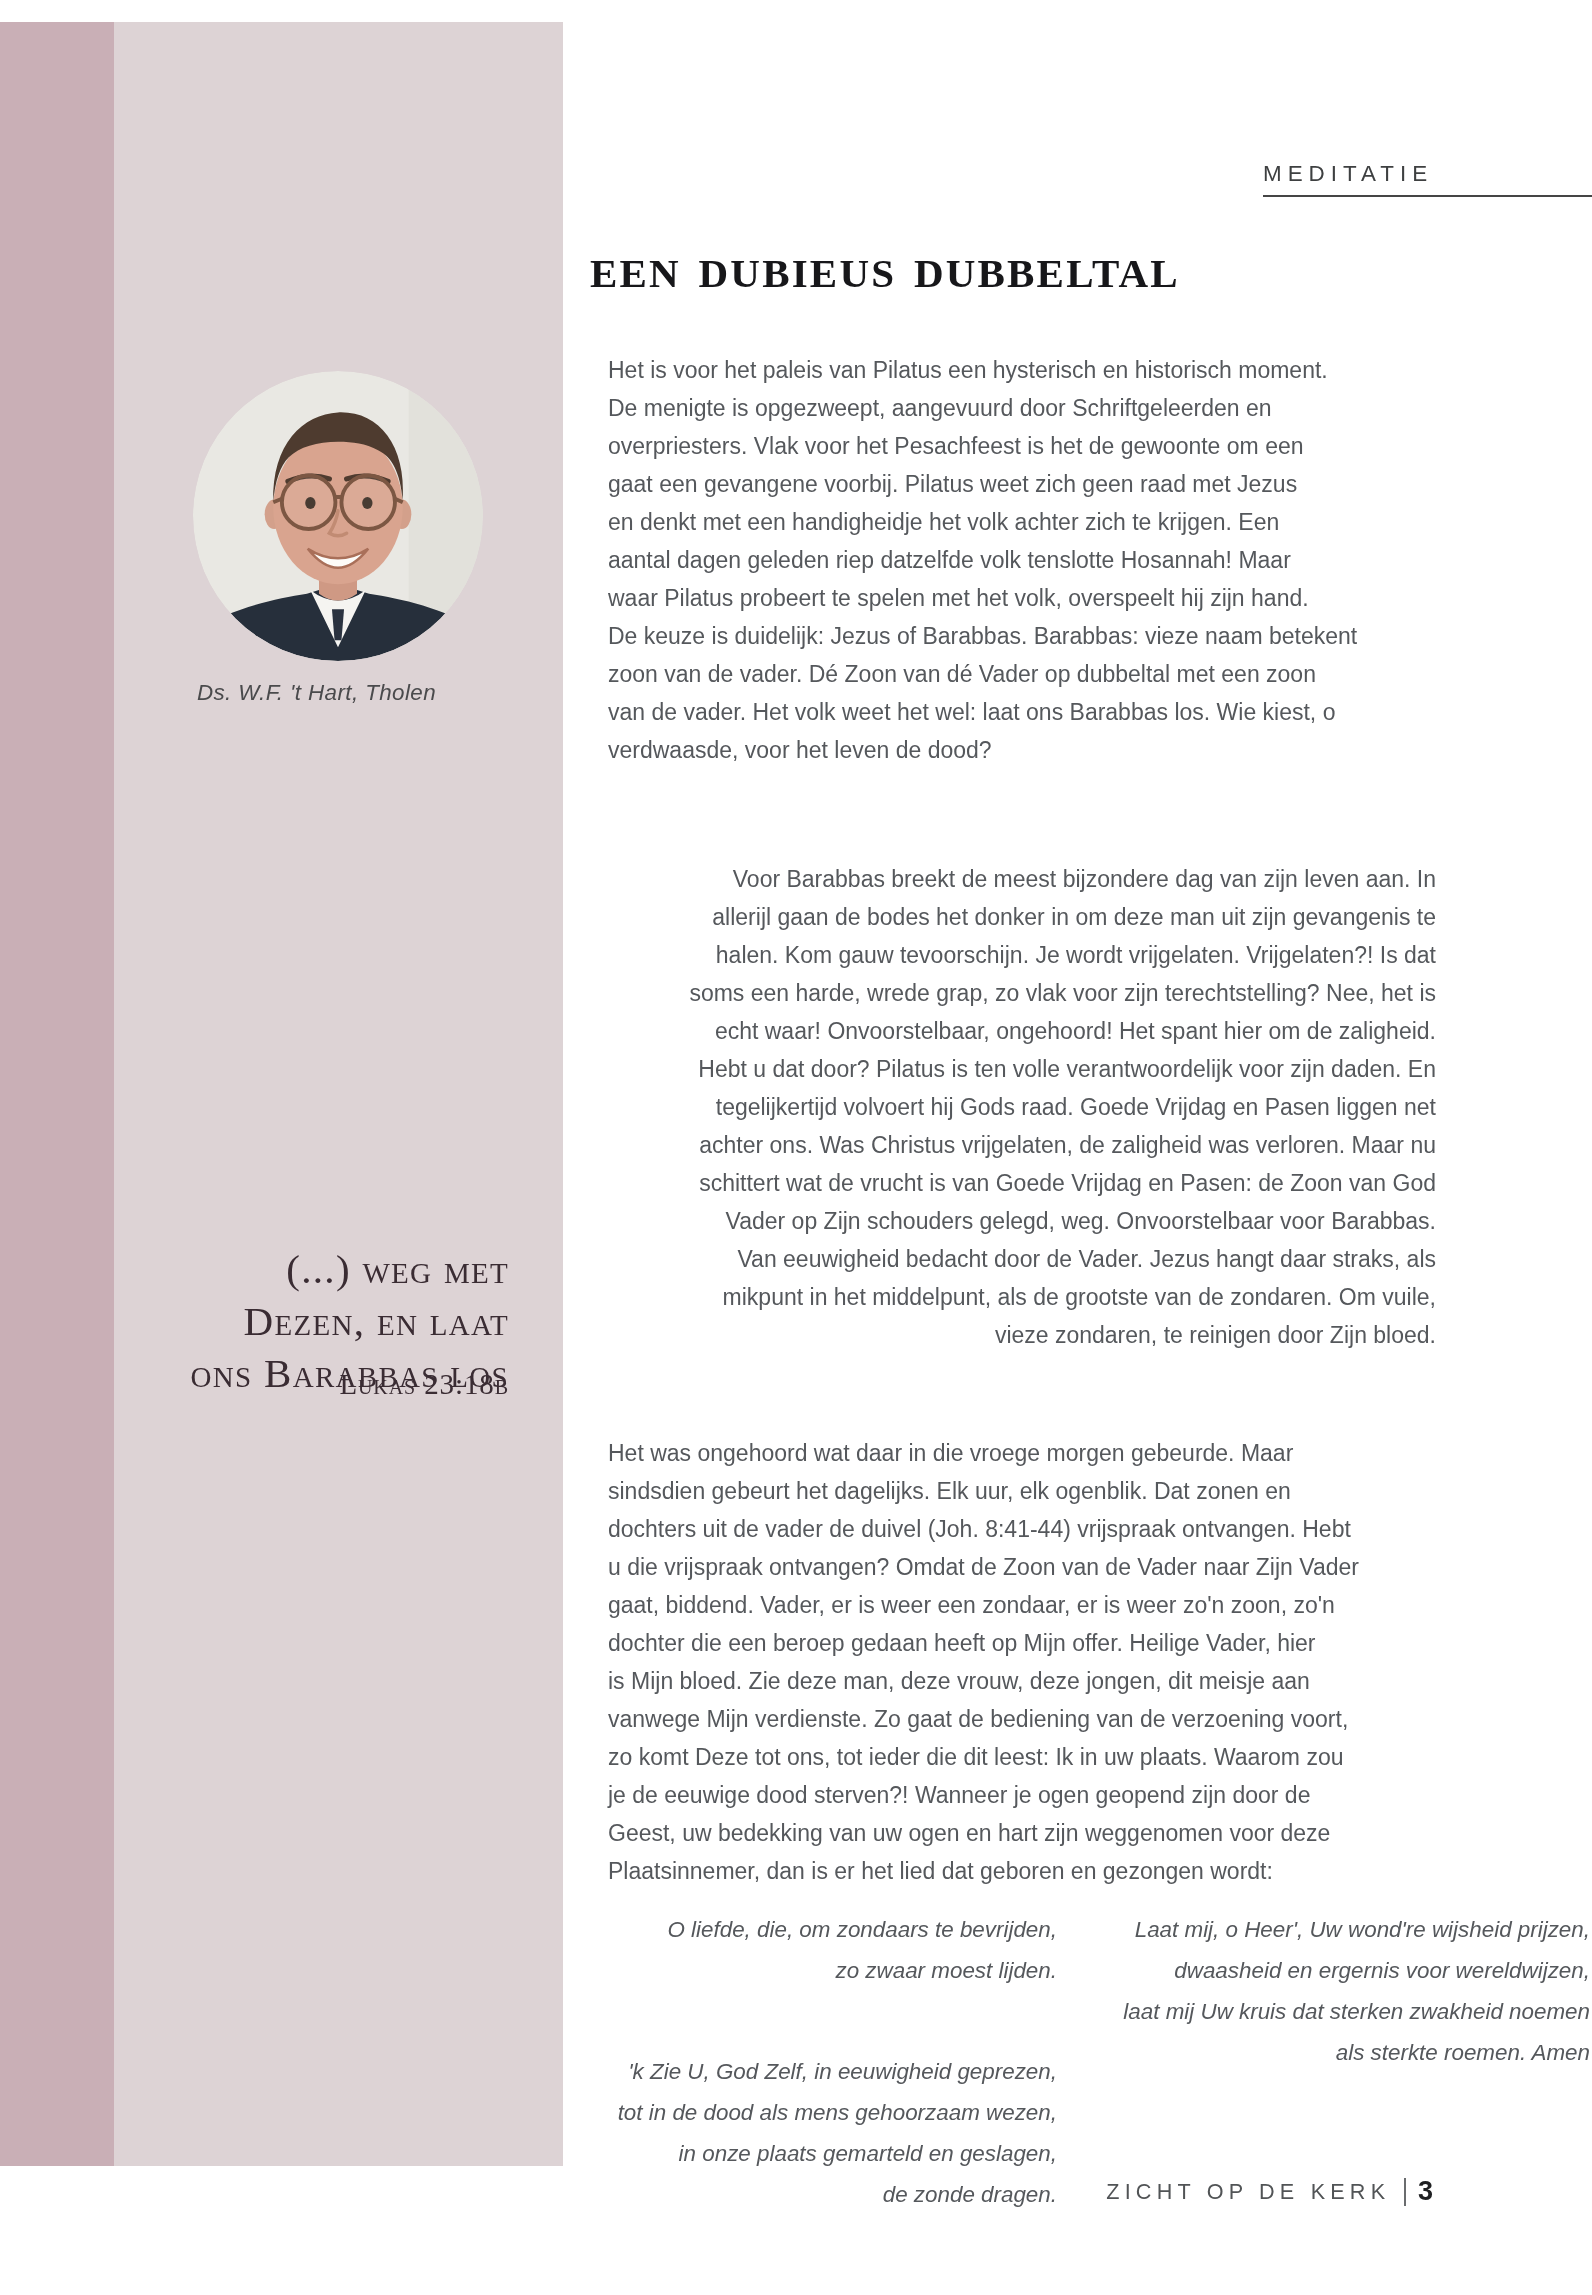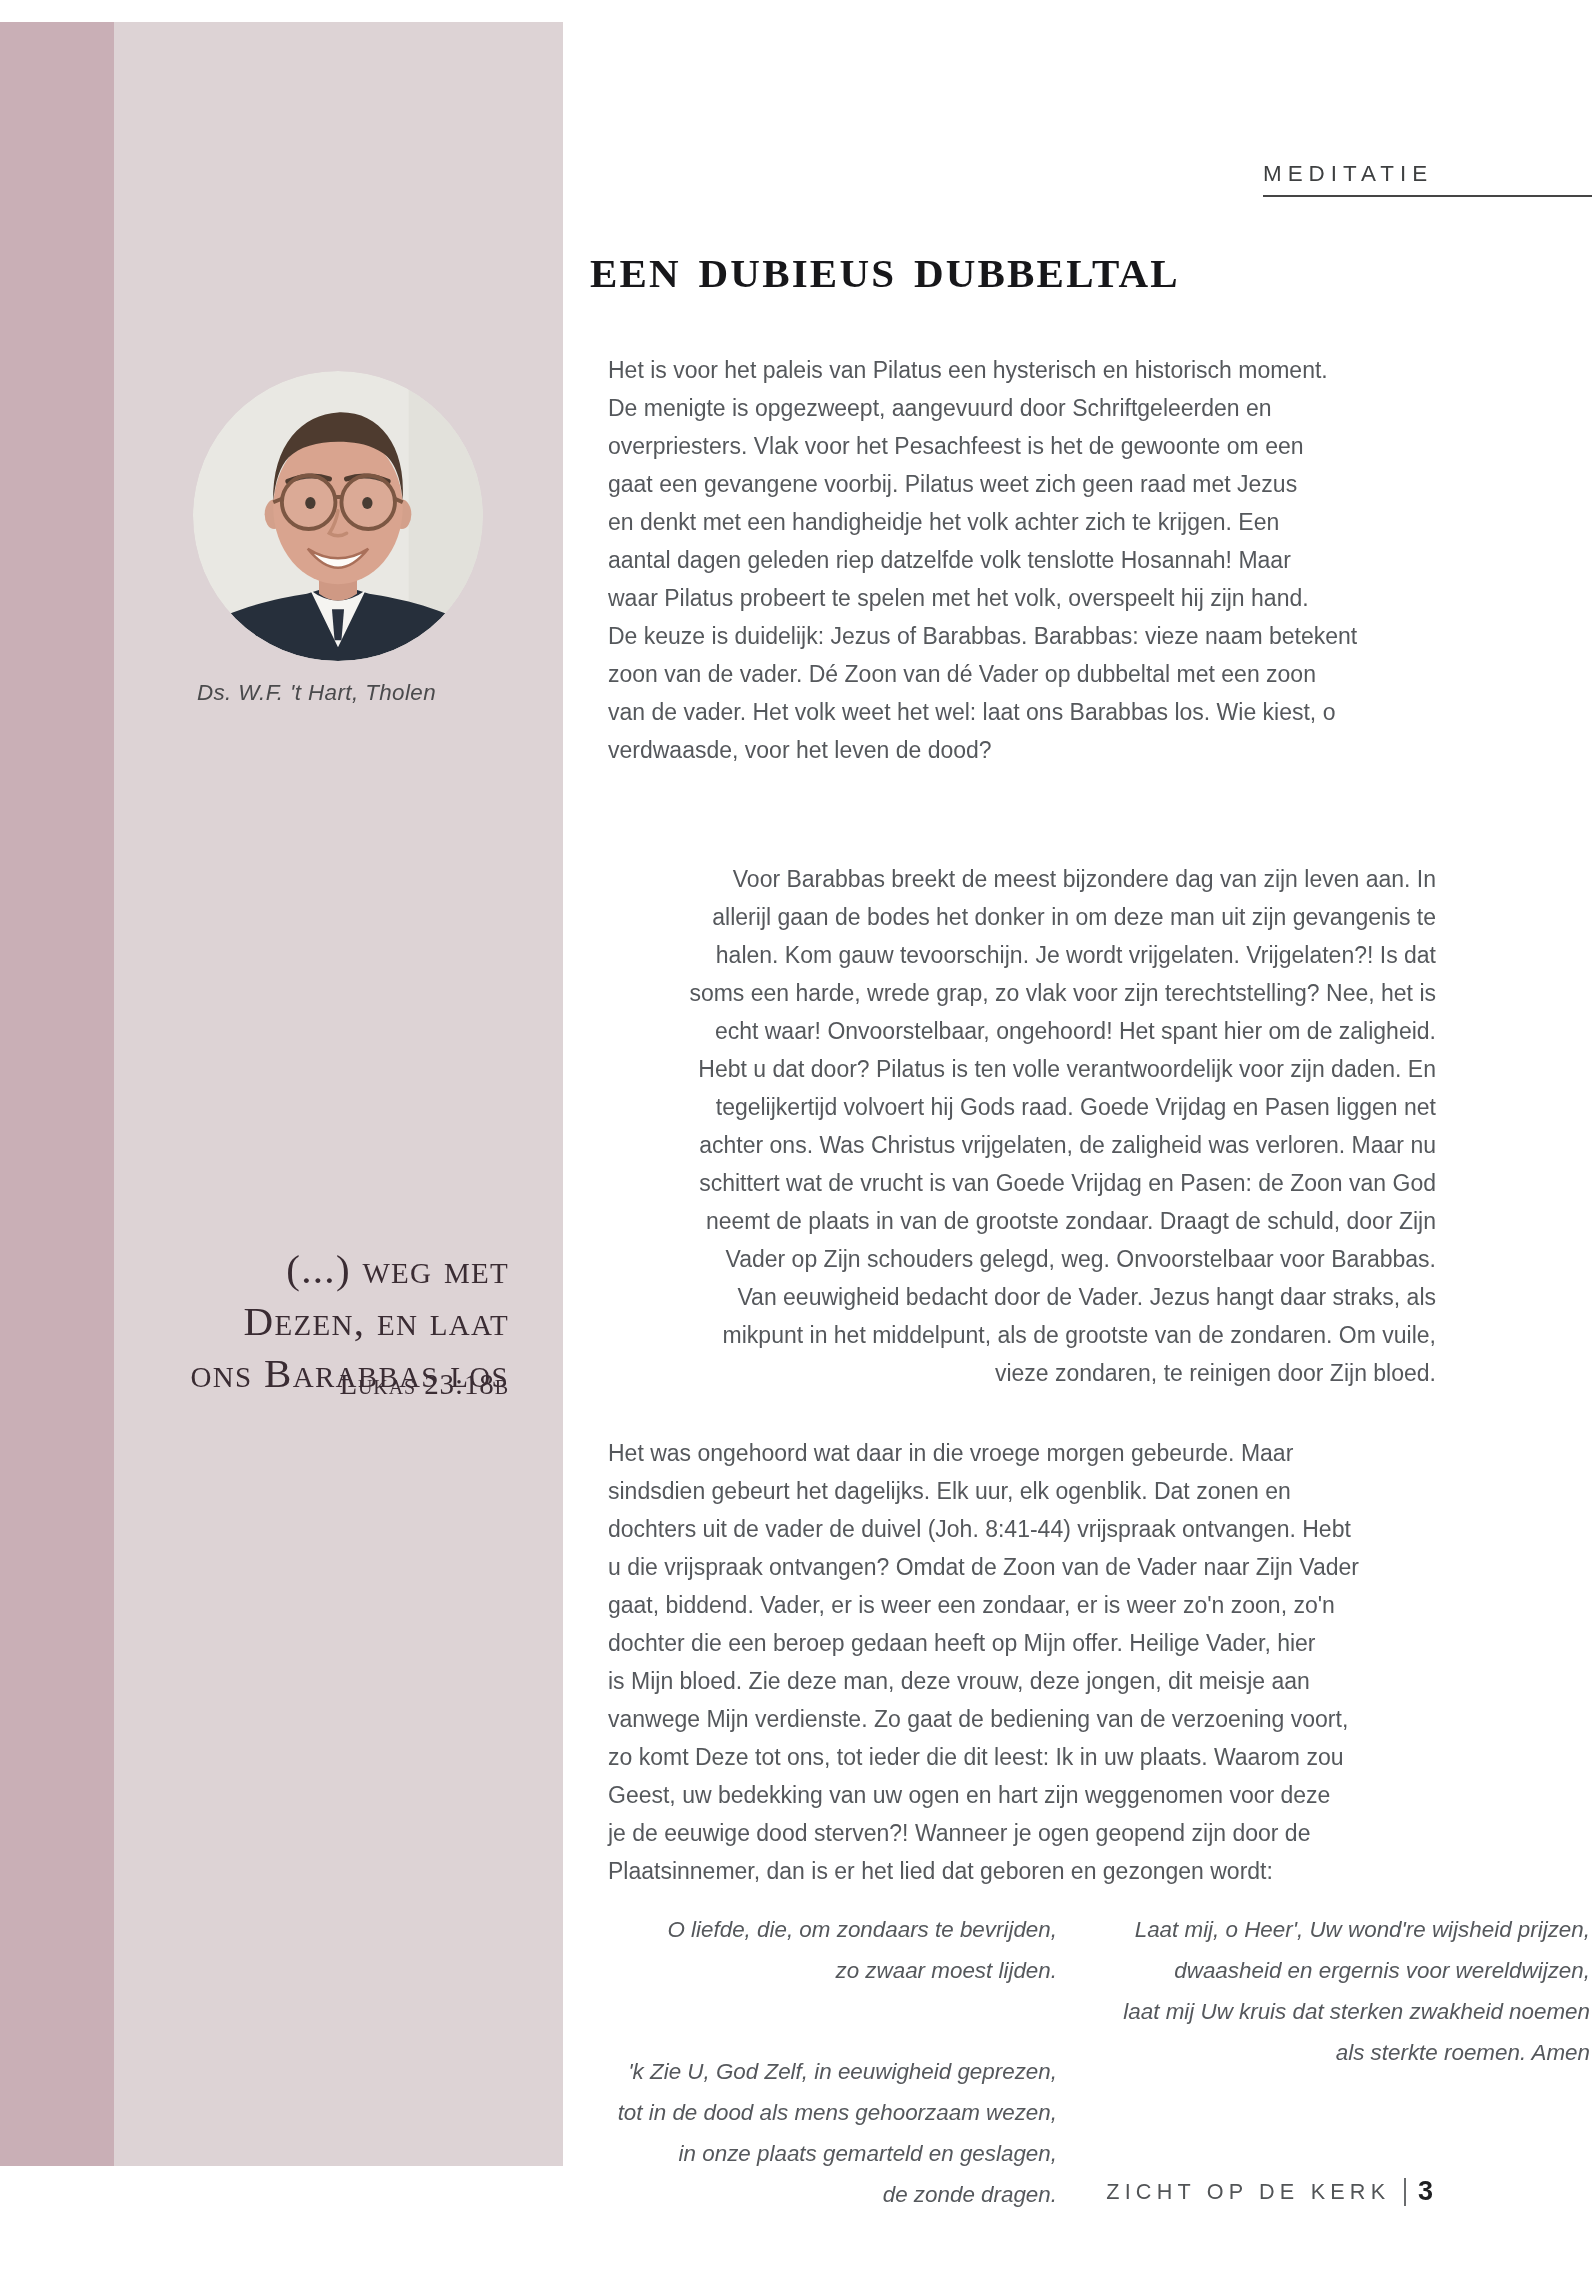--- a/index.html
+++ b/index.html
@@ -213,39 +213,38 @@
 
   <div class="body-line">Voor Barabbas breekt de meest bijzondere dag van zijn leven aan. In</div>
       <div class="body-line">allerijl gaan de bodes het donker in om deze man uit zijn gevangenis te</div>
       <div class="body-line">halen. Kom gauw tevoorschijn. Je wordt vrijgelaten. Vrijgelaten?! Is dat</div>
       <div class="body-line">soms een harde, wrede grap, zo vlak voor zijn terechtstelling? Nee, het is</div>
       <div class="body-line">echt waar! Onvoorstelbaar, ongehoord! Het spant hier om de zaligheid.</div>
       <div class="body-line">Hebt u dat door? Pilatus is ten volle verantwoordelijk voor zijn daden. En</div>
       <div class="body-line">tegelijkertijd volvoert hij Gods raad. Goede Vrijdag en Pasen liggen net</div>
       <div class="body-line">achter ons. Was Christus vrijgelaten, de zaligheid was verloren. Maar nu</div>
       <div class="body-line">schittert wat de vrucht is van Goede Vrijdag en Pasen: de Zoon van God</div>
-      <div class="body-line">neemt de plaats in van de grootste zondaar. Draagt de schuld, door Zijn</div>
       <div class="body-line">Vader op Zijn schouders gelegd, weg. Onvoorstelbaar voor Barabbas.</div>
       <div class="body-line">Van eeuwigheid bedacht door de Vader. Jezus hangt daar straks, als</div>
       <div class="body-line">mikpunt in het middelpunt, als de grootste van de zondaren. Om vuile,</div>
       <div class="body-line">vieze zondaren, te reinigen door Zijn bloed.</div>
     </div>
   <div id="par3" class="body-par">
 
   <div class="body-line">Het was ongehoord wat daar in die vroege morgen gebeurde. Maar</div>
       <div class="body-line">sindsdien gebeurt het dagelijks. Elk uur, elk ogenblik. Dat zonen en</div>
       <div class="body-line">dochters uit de vader de duivel (Joh. 8:41-44) vrijspraak ontvangen. Hebt</div>
       <div class="body-line">u die vrijspraak ontvangen? Omdat de Zoon van de Vader naar Zijn Vader</div>
       <div class="body-line">gaat, biddend. Vader, er is weer een zondaar, er is weer zo'n zoon, zo'n</div>
       <div class="body-line">dochter die een beroep gedaan heeft op Mijn offer. Heilige Vader, hier</div>
       <div class="body-line">is Mijn bloed. Zie deze man, deze vrouw, deze jongen, dit meisje aan</div>
       <div class="body-line">vanwege Mijn verdienste. Zo gaat de bediening van de verzoening voort,</div>
       <div class="body-line">zo komt Deze tot ons, tot ieder die dit leest: Ik in uw plaats. Waarom zou</div>
+      <div class="body-line">je de eeuwige dood sterven?! Wanneer je ogen geopend zijn door de</div>
       <div class="body-line">Geest, uw bedekking van uw ogen en hart zijn weggenomen voor deze</div>
-      <div class="body-line">je de eeuwige dood sterven?! Wanneer je ogen geopend zijn door de</div>
       <div class="body-line">Plaatsinnemer, dan is er het lied dat geboren en gezongen wordt:</div>
     </div>
 
   <div id="poem-left" class="poem-col">
     <div class="stanza">
 
     <div class="poem-line">O liefde, die, om zondaars te bevrijden,</div>
         <div class="poem-line">zo zwaar moest lijden.</div>
       </div>
     <div class="stanza">

